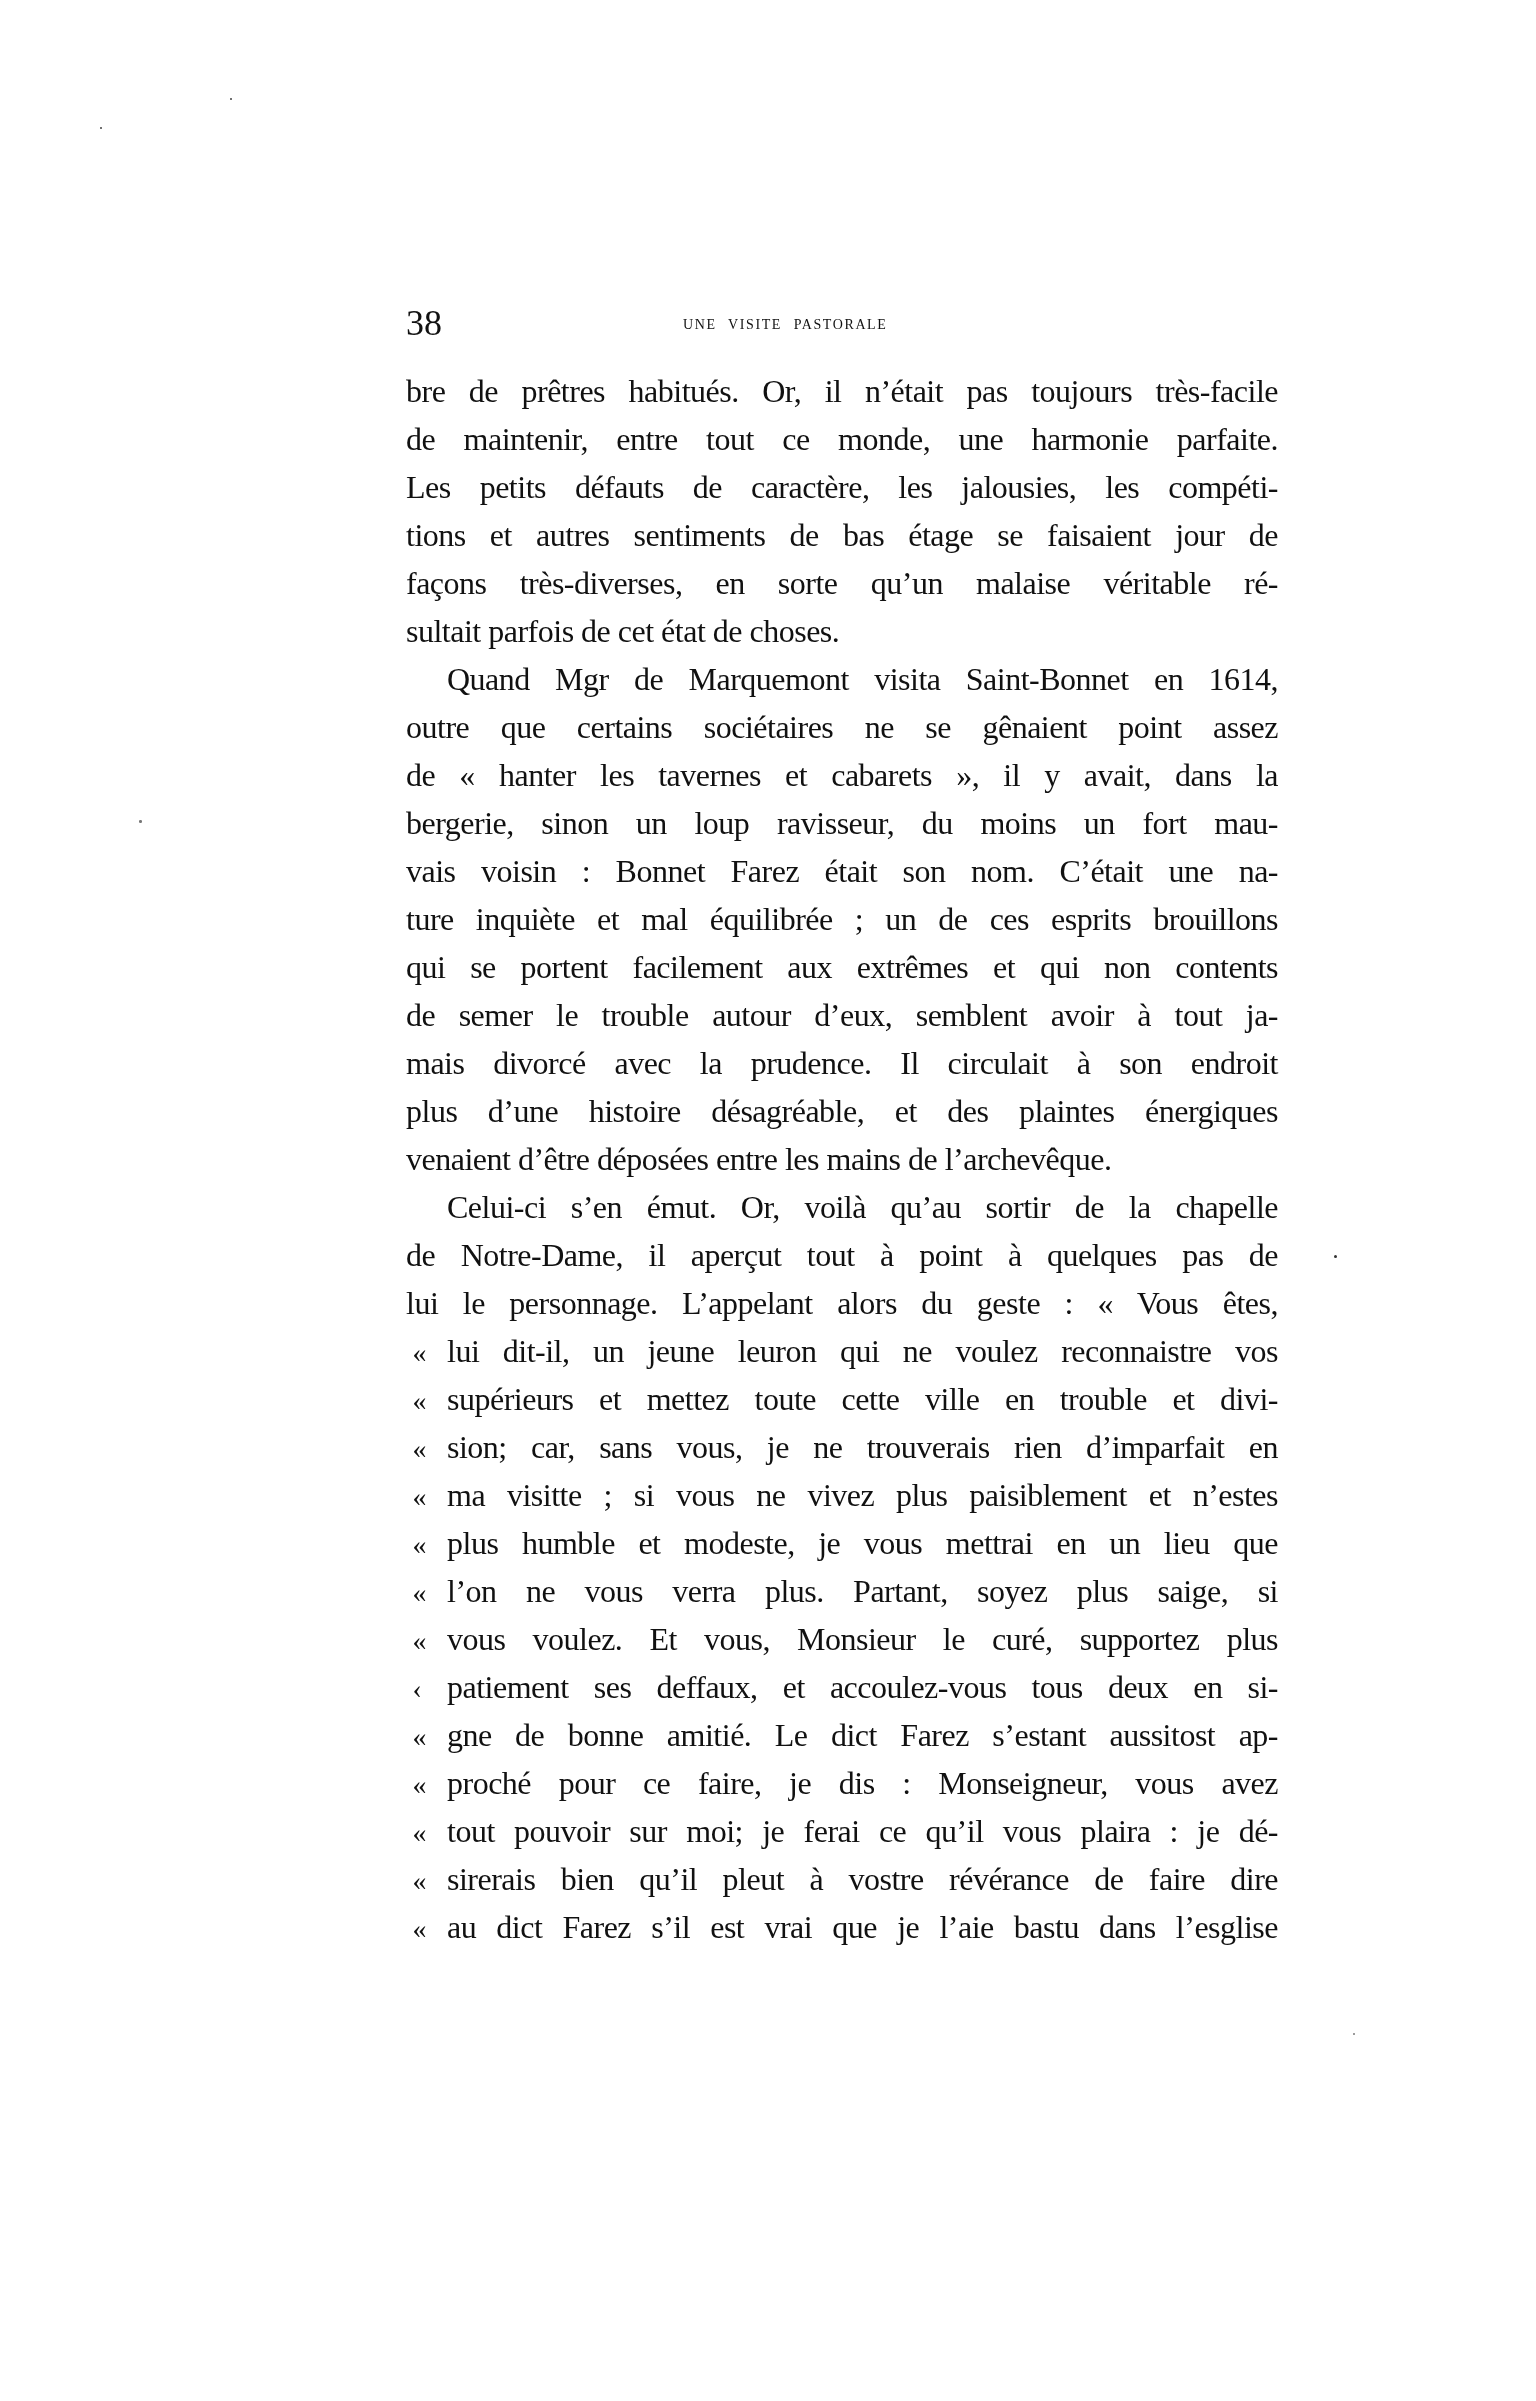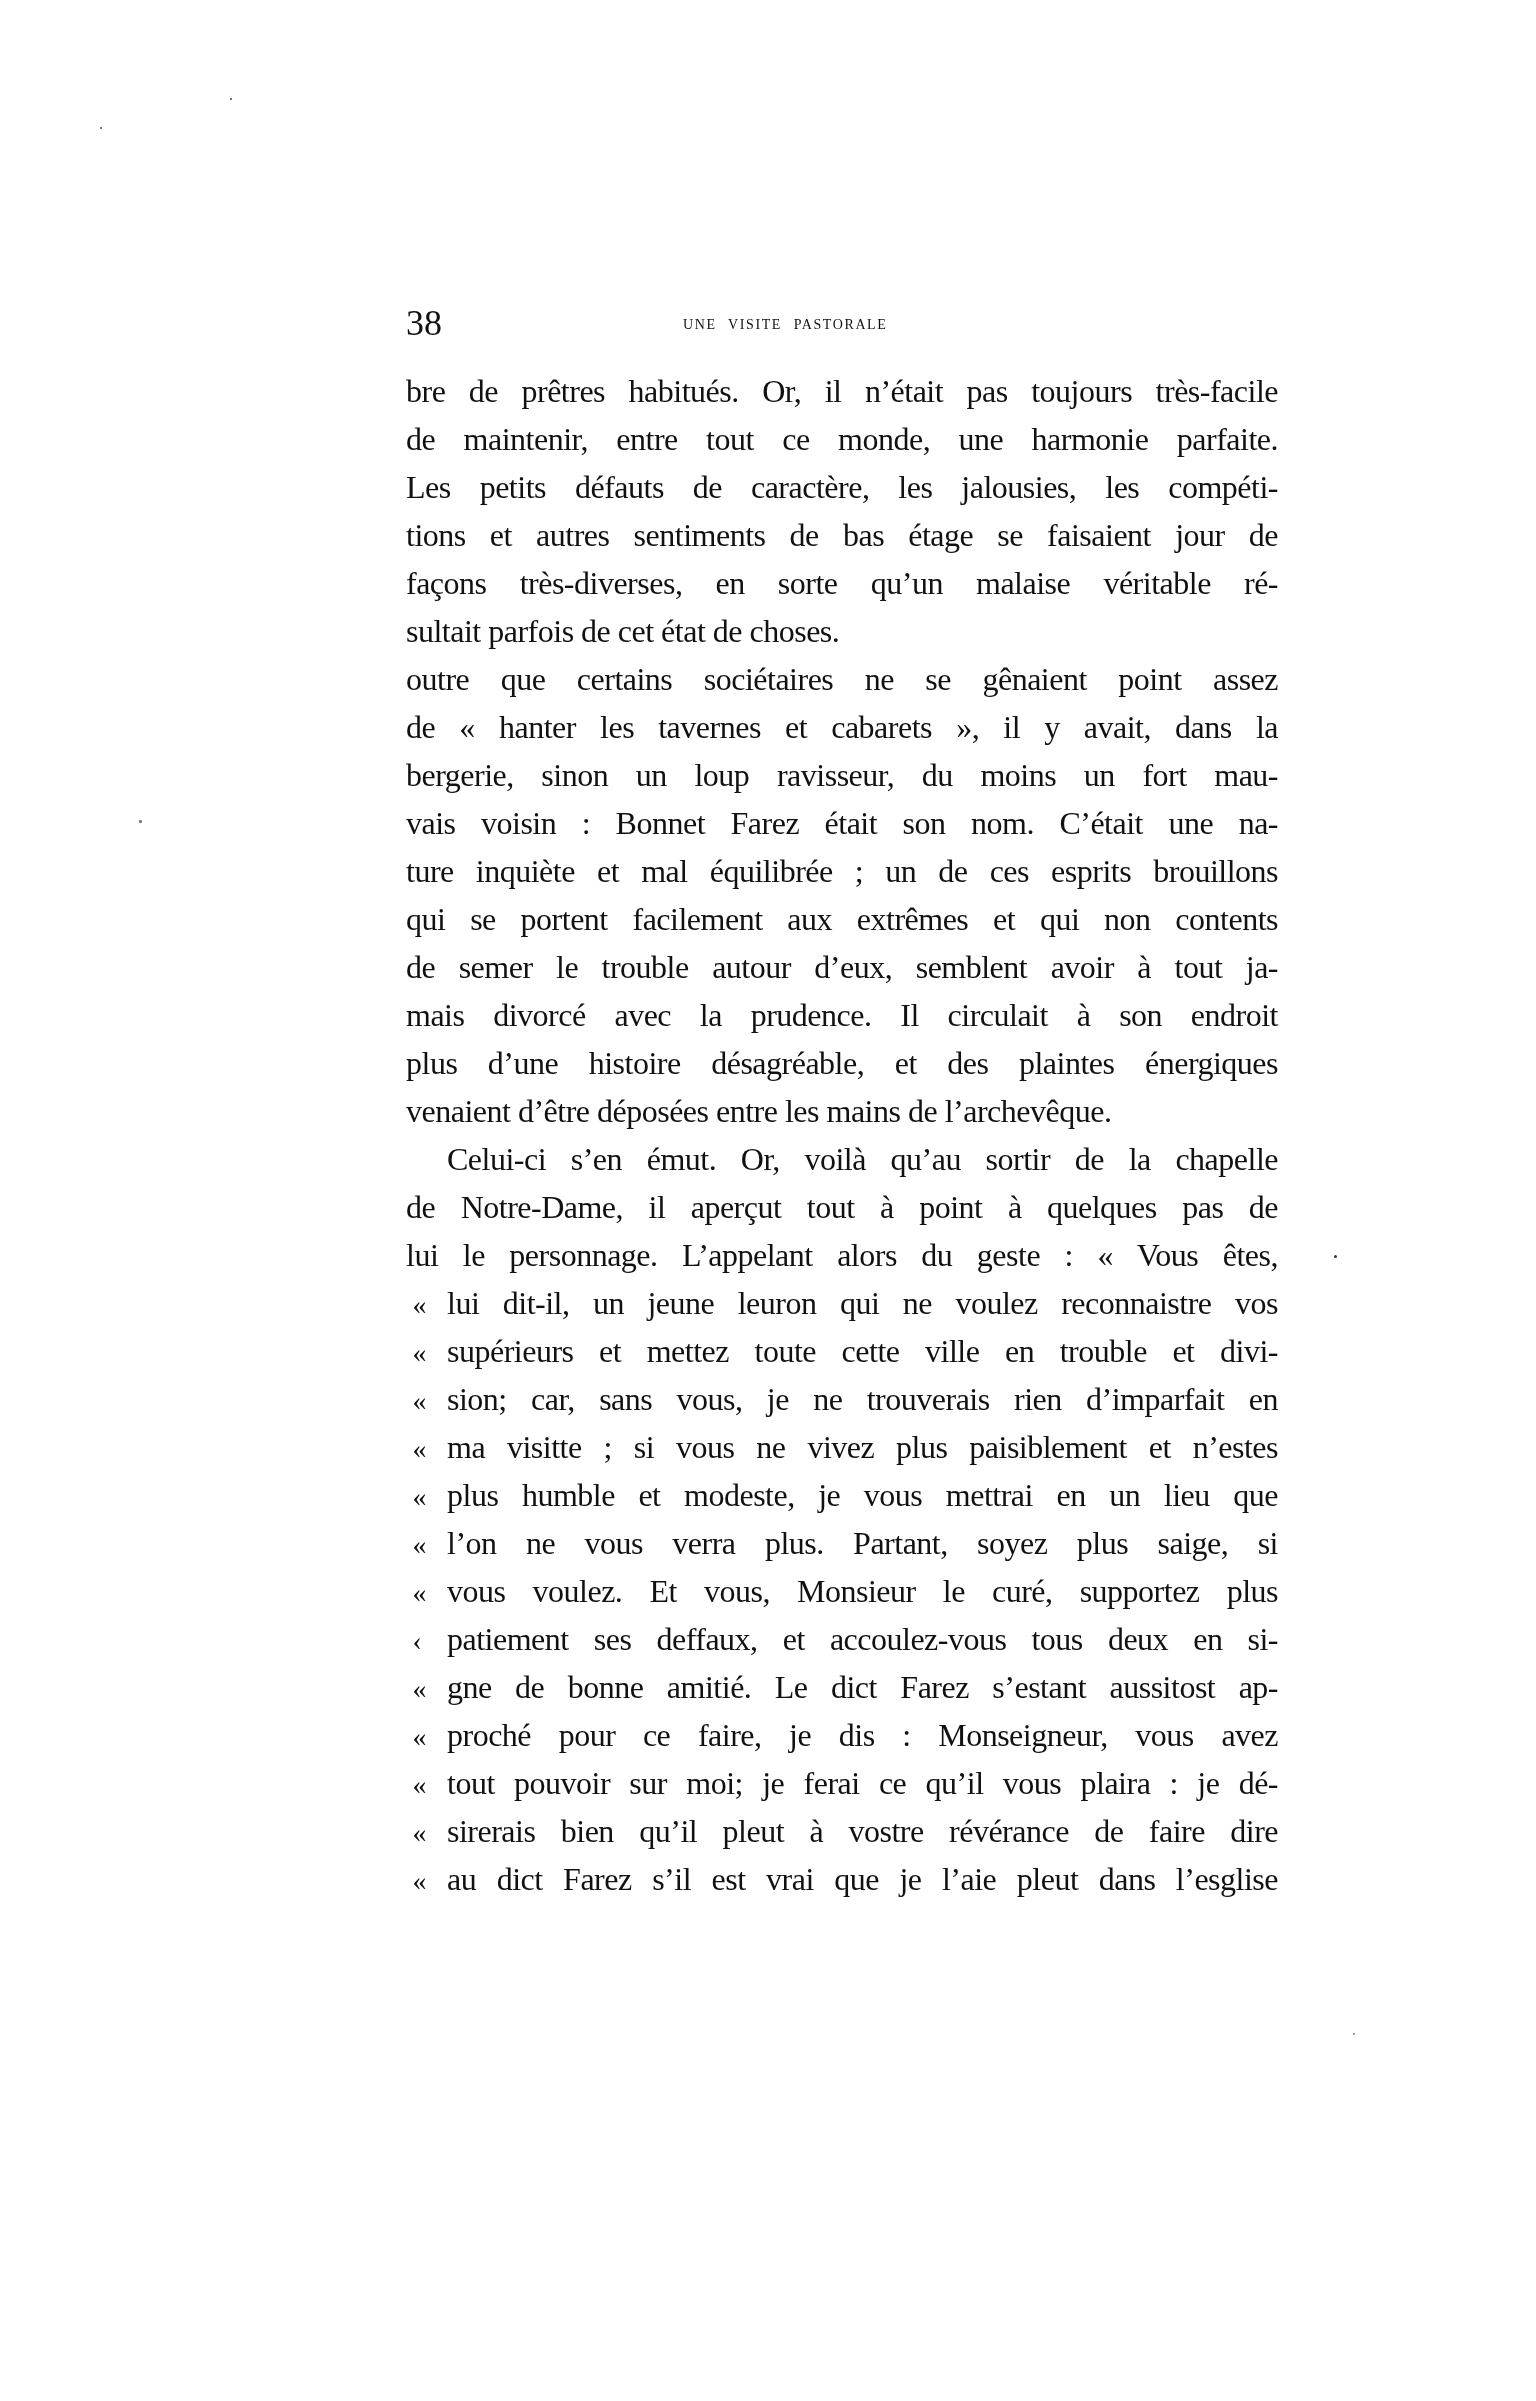--- a/index.html
+++ b/index.html
@@ -104,20 +104,21 @@
     <span class="running-title">UNE VISITE PASTORALE</span>
   </div>
 
   <div class="body-text" id="body-text">
       <div class="line"><span style="word-spacing: 0px;">bre de prêtres habitués. Or, il n’était pas toujours très-facile</span></div>
       <div class="line"><span style="word-spacing: 0px;">de maintenir, entre tout ce monde, une harmonie parfaite.</span></div>
       <div class="line"><span style="word-spacing: 0px;">Les petits défauts de caractère, les jalousies, les compéti-</span></div>
       <div class="line"><span style="word-spacing: 0px; margin-top: 32px;">tions et autres sentiments de bas étage se faisaient jour de</span></div>
       <div class="line"><span style="word-spacing: 0px;">façons très-diverses, en sorte qu’un malaise véritable ré-</span></div>
       <div class="line last">sultait parfois de cet état de choses.</div>
+      <div class="line indent"><span style="word-spacing: 0px;">Quand Mgr de Marquemont visita Saint-Bonnet en 1614,</span></div>
       <div class="line"><span style="word-spacing: 0px;">outre que certains sociétaires ne se gênaient point assez</span></div>
       <div class="line"><span style="word-spacing: 0px;">de « hanter les tavernes et cabarets », il y avait, dans la</span></div>
       <div class="line"><span style="word-spacing: 0px;">bergerie, sinon un loup ravisseur, du moins un fort mau-</span></div>
       <div class="line"><span style="word-spacing: 0px;">vais voisin : Bonnet Farez était son nom. C’était une na-</span></div>
       <div class="line"><span style="word-spacing: 0px;">ture inquiète et mal équilibrée ; un de ces esprits brouillons</span></div>
       <div class="line"><span style="word-spacing: 0px;">qui se portent facilement aux extrêmes et qui non contents</span></div>
       <div class="line"><span style="word-spacing: 0px;">de semer le trouble autour d’eux, semblent avoir à tout ja-</span></div>
       <div class="line"><span style="word-spacing: 0px;">mais divorcé avec la prudence. Il circulait à son endroit</span></div>
       <div class="line"><span style="word-spacing: 0px;">plus d’une histoire désagréable, et des plaintes énergiques</span></div>
       <div class="line last">venaient d’être déposées entre les mains de l’archevêque.</div>
@@ -167,21 +168,21 @@
       <div class="line quote">
         <span class="qmark">«</span>
         <span class="qtext" style="display: inline-block; word-spacing: 0px;">tout pouvoir sur moi; je ferai ce qu’il vous plaira : je dé-</span>
       </div>
       <div class="line quote">
         <span class="qmark">«</span>
         <span class="qtext" style="display: inline-block; word-spacing: 0px;">sirerais bien qu’il pleut à vostre révérance de faire dire</span>
       </div>
       <div class="line quote">
         <span class="qmark">«</span>
-        <span class="qtext" style="display: inline-block; word-spacing: 0px;">au dict Farez s’il est vrai que je l’aie pleut dans l’esglise</span>
+        <span class="qtext" style="display: inline-block; word-spacing: 0px;">au dict Farez s’il est vrai que je l’aie bastu dans l’esglise</span>
       </div>
     </div>
 
   <span class="speck" style="left:1334px; top:1255px;"></span>
   <span class="speck" style="left:139px; top:820px; width:2.5px; height:2.5px; background:#777;"></span>
   <span class="speck" style="left:100px; top:127px; width:1.6px; height:1.6px; background:#555;"></span>
   <span class="speck" style="left:230px; top:98px; width:1.6px; height:1.6px; background:#555;"></span>
   <span class="speck" style="left:1353px; top:2033px; width:1.6px; height:1.6px; background:#888;"></span>
 </div>
 

